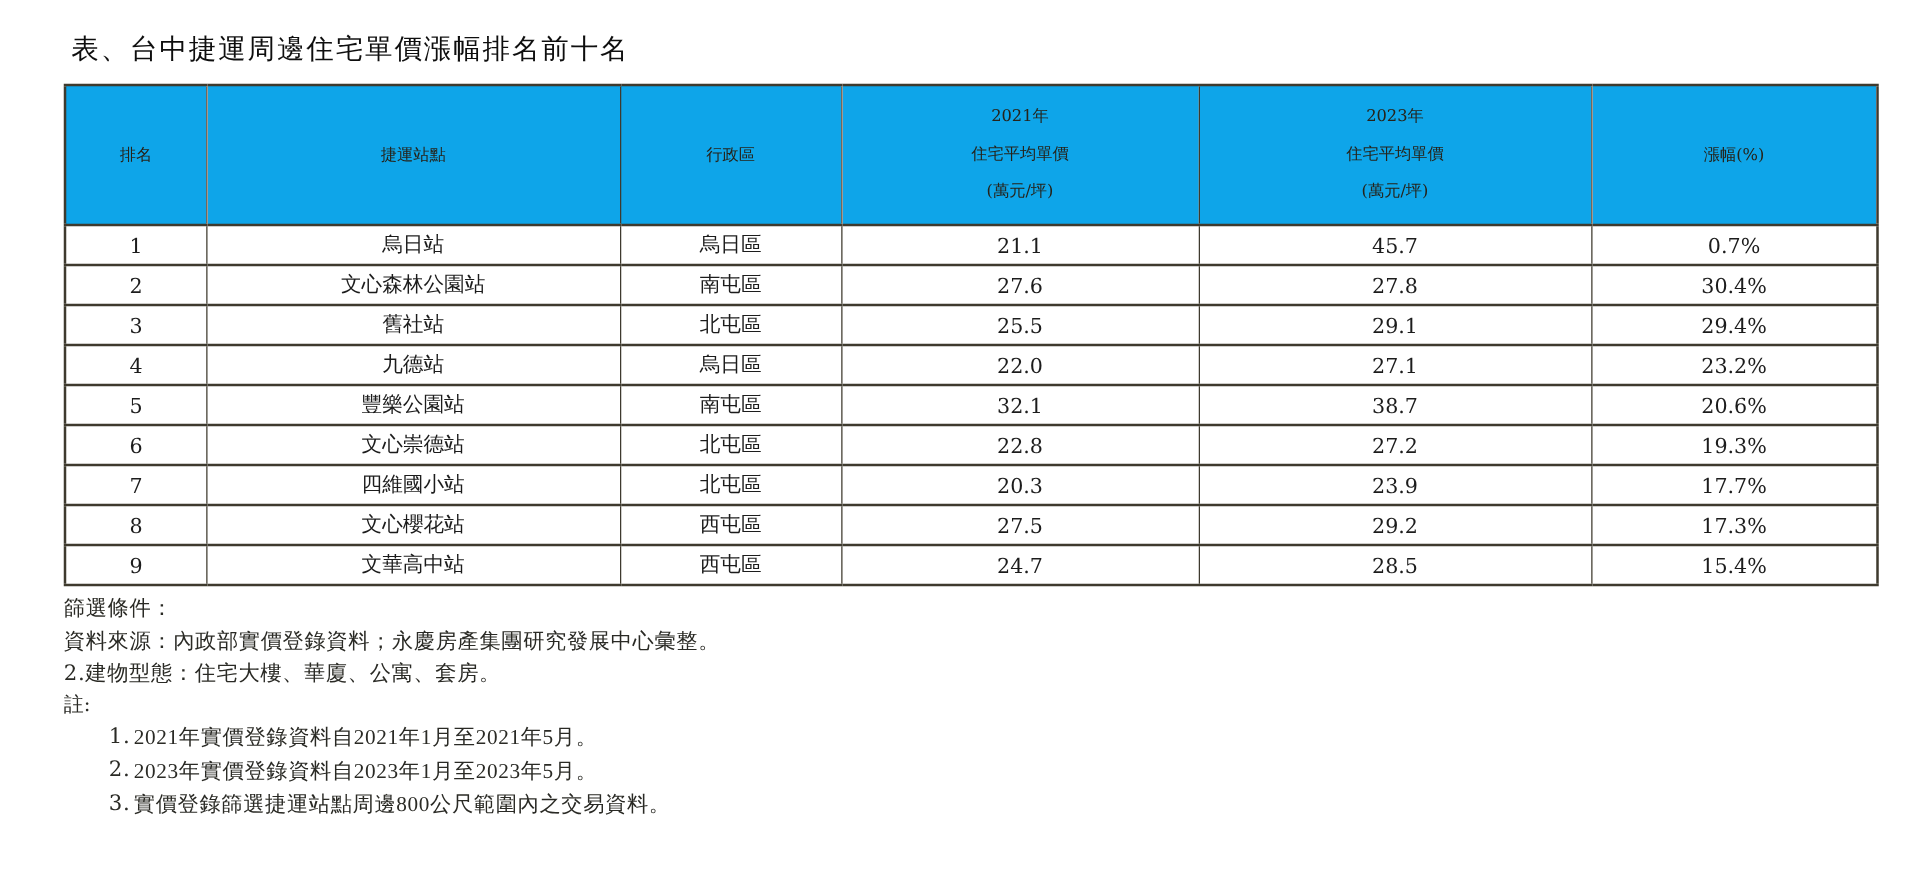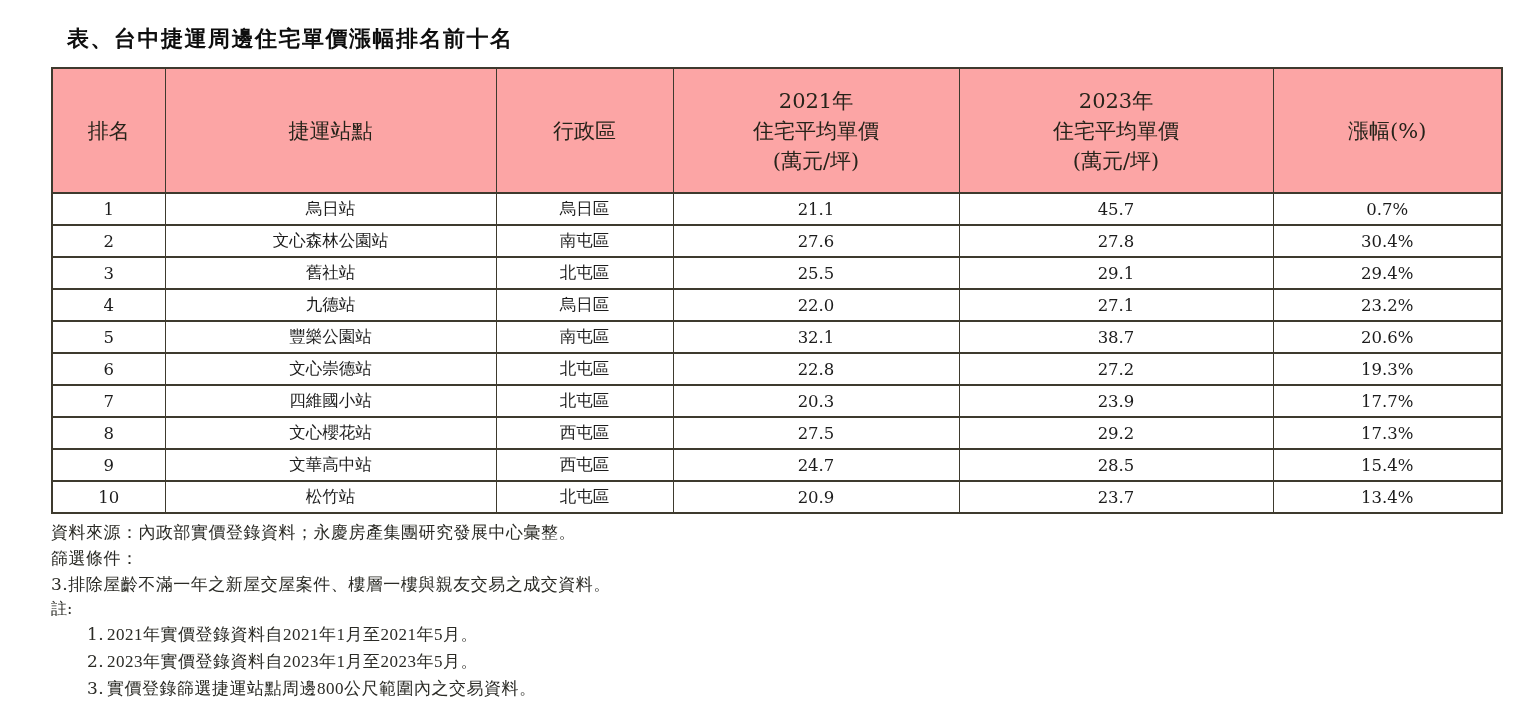--- a/index.html
+++ b/index.html
@@ -8,24 +8,24 @@
     width: 1536px; height: 715px;
     background: #ffffff;
     font-family: "DejaVu Serif", "Liberation Serif", serif;
     color: #1c1c1c;
     overflow: hidden;
   }
   .page { padding: 24px 0 0 51px; }
 
   .doc-title {
     font-size: 22px;
-    font-weight: bold;
+    font-weight: normal;
     color: #0e0e0e;
     letter-spacing: 1.5px;
-    margin: 0 0 13px 16px;
+    margin: 0 0 13px 6px;
   }
 
   table.price-table {
     border-collapse: collapse;
     table-layout: fixed;
     width: 1450px;
     border: 2px solid #3e3a2e;
   }
   table.price-table th,
   table.price-table td {
@@ -33,24 +33,24 @@
     border-right: 1px solid #3e3a2e;
     border-top: 2px solid #3e3a2e;
     border-bottom: 2px solid #3e3a2e;
     text-align: center;
     vertical-align: middle;
     padding: 0;
     overflow: hidden;
     white-space: nowrap;
   }
   table.price-table thead th {
-    background: #fca5a5;
+    background: #0ea5e9;
     font-weight: normal;
-    font-size: 21px;
-    height: 125px;
+    font-size: 13px;
+    height: 112px;
     color: #26231a;
   }
   table.price-table thead th .hline {
     line-height: 30px;
   }
   table.price-table tbody td {
     height: 32px;
     font-size: 16.5px;
     background: #ffffff;
     color: #1c1c1c;
@@ -184,35 +184,27 @@
         <td>17.3%</td>
       </tr>
       <tr>
         <td>9</td>
         <td>文華高中站</td>
         <td>西屯區</td>
         <td>24.7</td>
         <td>28.5</td>
         <td>15.4%</td>
       </tr>
-      <tr>
-        <td>10</td>
-        <td>松竹站</td>
-        <td>北屯區</td>
-        <td>20.9</td>
-        <td>23.7</td>
-        <td>13.4%</td>
-      </tr>
     </tbody>
   </table>
 
   <div class="footnotes">
+    <p class="fn-line">篩選條件：</p>
     <p class="fn-line">資料來源：內政部實價登錄資料；永慶房產集團研究發展中心彙整。</p>
-    <p class="fn-line">篩選條件：</p>
-    <p class="fn-line">3.排除屋齡不滿一年之新屋交屋案件、樓層一樓與親友交易之成交資料。</p>
+    <p class="fn-line">2.建物型態：住宅大樓、華廈、公寓、套房。</p>
     <p class="note-title">註:</p>
     <div class="note-item">
       <span class="note-num">1.</span>
       <span class="note-text">2021年實價登錄資料自2021年1月至2021年5月。</span>
     </div>
     <div class="note-item">
       <span class="note-num">2.</span>
       <span class="note-text">2023年實價登錄資料自2023年1月至2023年5月。</span>
     </div>
     <div class="note-item">

